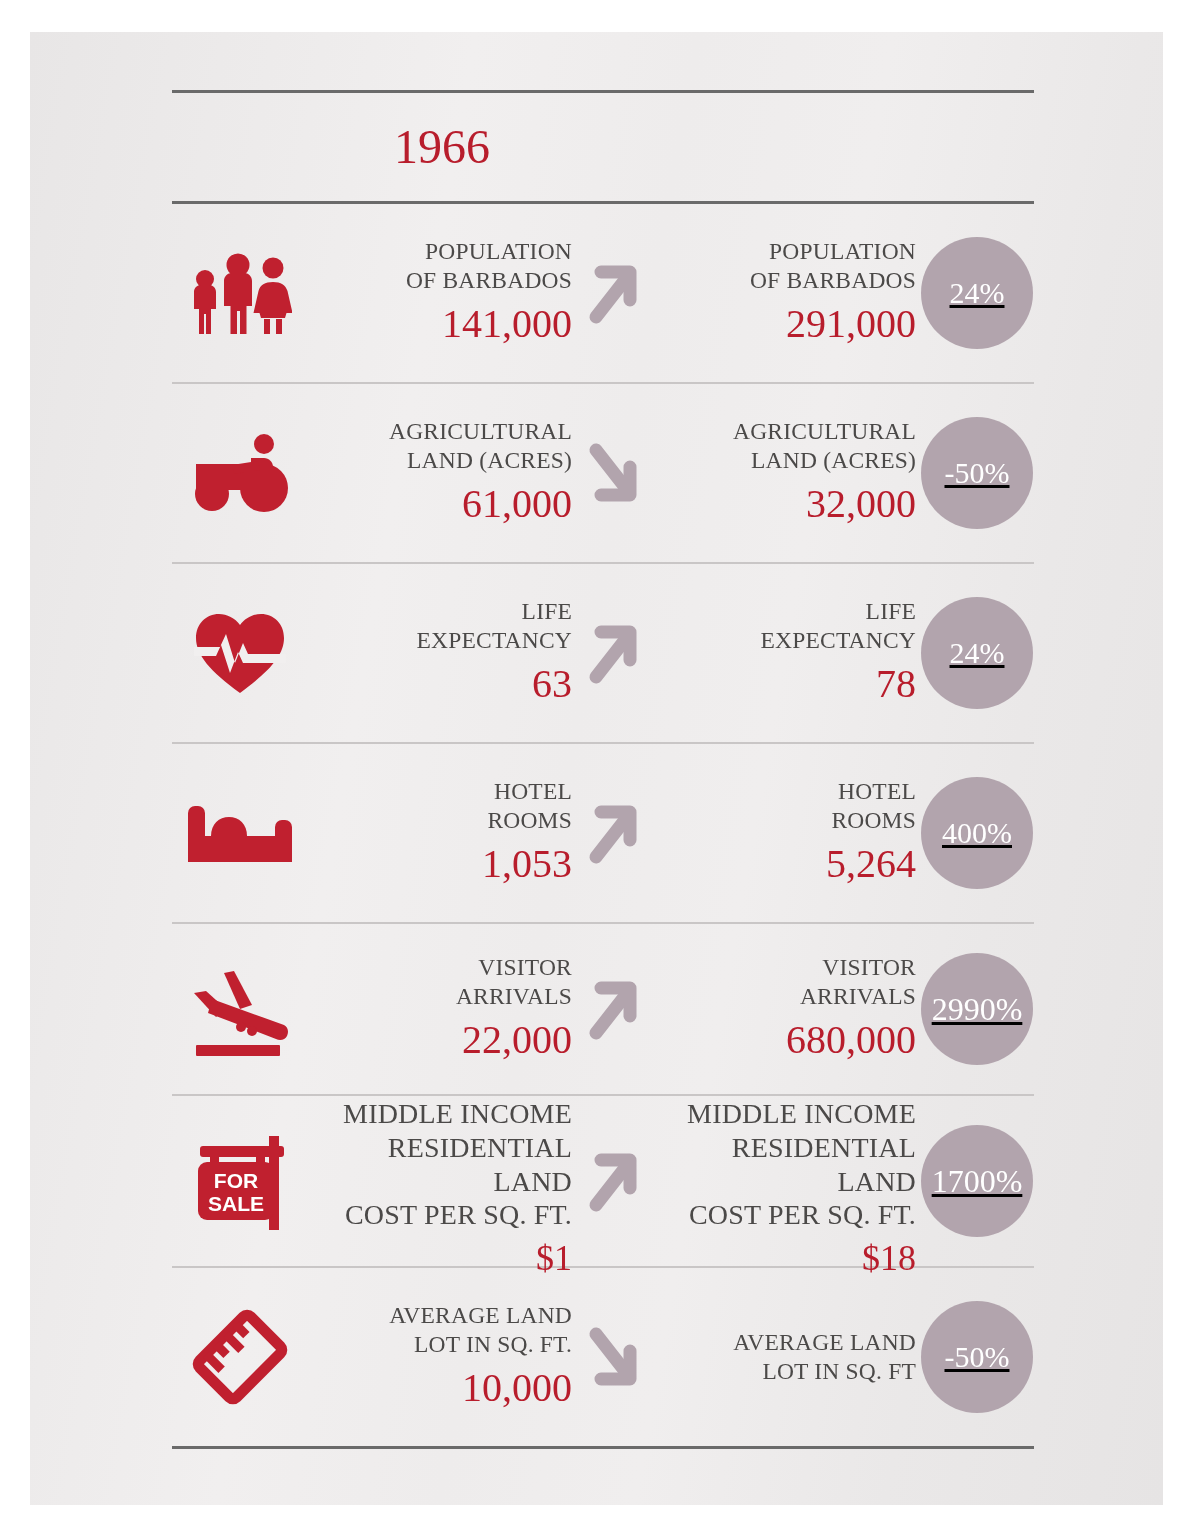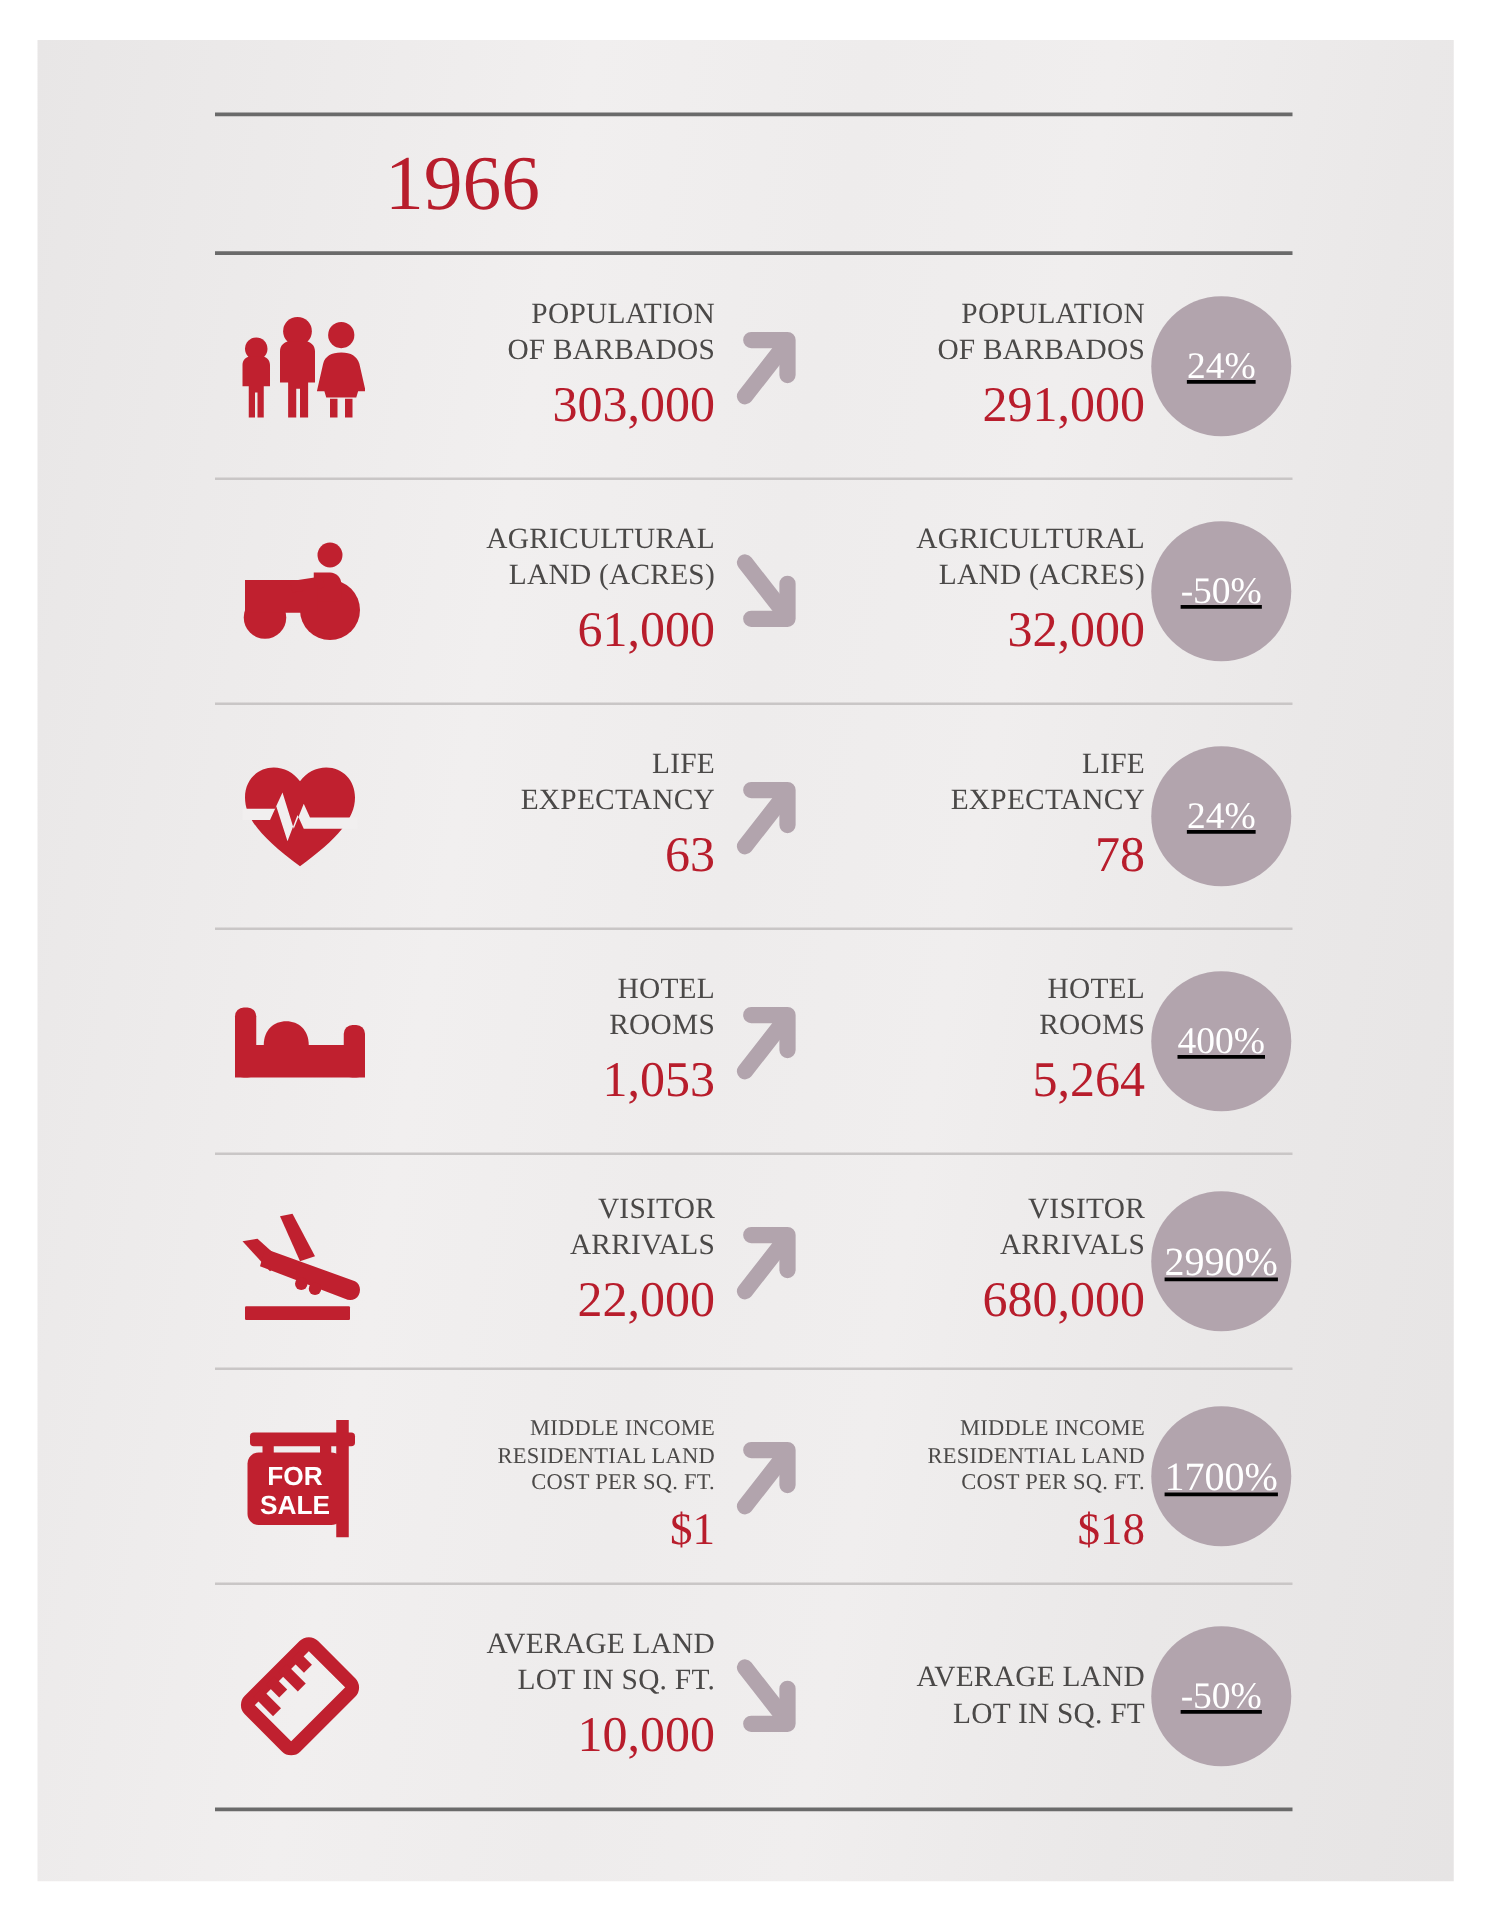--- a/index.html
+++ b/index.html
@@ -54,22 +54,23 @@
   
   .header-row {
     display: flex;
     align-items: center;
     height: 108px;
   }
   .header-spacer-icon { width: 136px; flex: none; }
   .header-cell {
     width: 268px;
     flex: none;
+    text-align: center;
     color: #b81d2c;
-    font-size: 62px;
+    font-size: 48px;
     font-family: "Liberation Serif", "DejaVu Serif", serif;
     letter-spacing: 0px;
     line-height: 1;
   }
   .header-arrow-spacer { width: 76px; flex: none; }
   .header-pct-spacer { width: 114px; flex: none; }
 
   
   .data-row {
     display: flex;
@@ -109,21 +110,21 @@
   }
 
   .metric-label {
     color: #4b4948;
     font-size: 23.5px;
     line-height: 1.22;
     letter-spacing: 0.2px;
     font-family: "Liberation Serif", "DejaVu Serif", serif;
     white-space: pre-line;
   }
-  .metric-label.three-line { font-size: 18px; line-height: 1.2; margin-top: 16px; }
+  .metric-label.three-line { font-size: 28px; line-height: 1.2; margin-top: 16px; }
 
   .metric-value {
     color: #b81d2c;
     font-size: 40px;
     line-height: 1.25;
     margin-top: 4px;
     font-family: "Liberation Serif", "DejaVu Serif", serif;
   }
   .metric-value.small { font-size: 36px; }
 
@@ -179,21 +180,21 @@
               <circle cx="85" cy="18" r="10.5"></circle>
               <path d="M85 32c-8 0-13 3-14.5 9l-5 22h6l1.5 5h24l1.5-5h6l-5-22C97.5 35 93 32 85 32z"></path>
               <path d="M76 69h6v15h-6zM88 69h6v15h-6z"></path>
             </g>
           </svg>
         </span>
       </div>
       <div class="cell-value">
         <div class="metric-label">POPULATION
 OF BARBADOS</div>
-        <div class="metric-value">303,000</div>
+        <div class="metric-value">141,000</div>
       </div>
       <div class="cell-arrow">
         <span>
           <svg class="arrow-svg" width="62" height="70" viewBox="0 0 62 70">
             <g stroke="#b2a4ad" stroke-width="13" stroke-linecap="round" stroke-linejoin="round" fill="none">
               <path d="M13 59 L45 18"></path>
               <path d="M18 14 L47 14 L47 42"></path>
             </g>
           </svg>
         </span>

